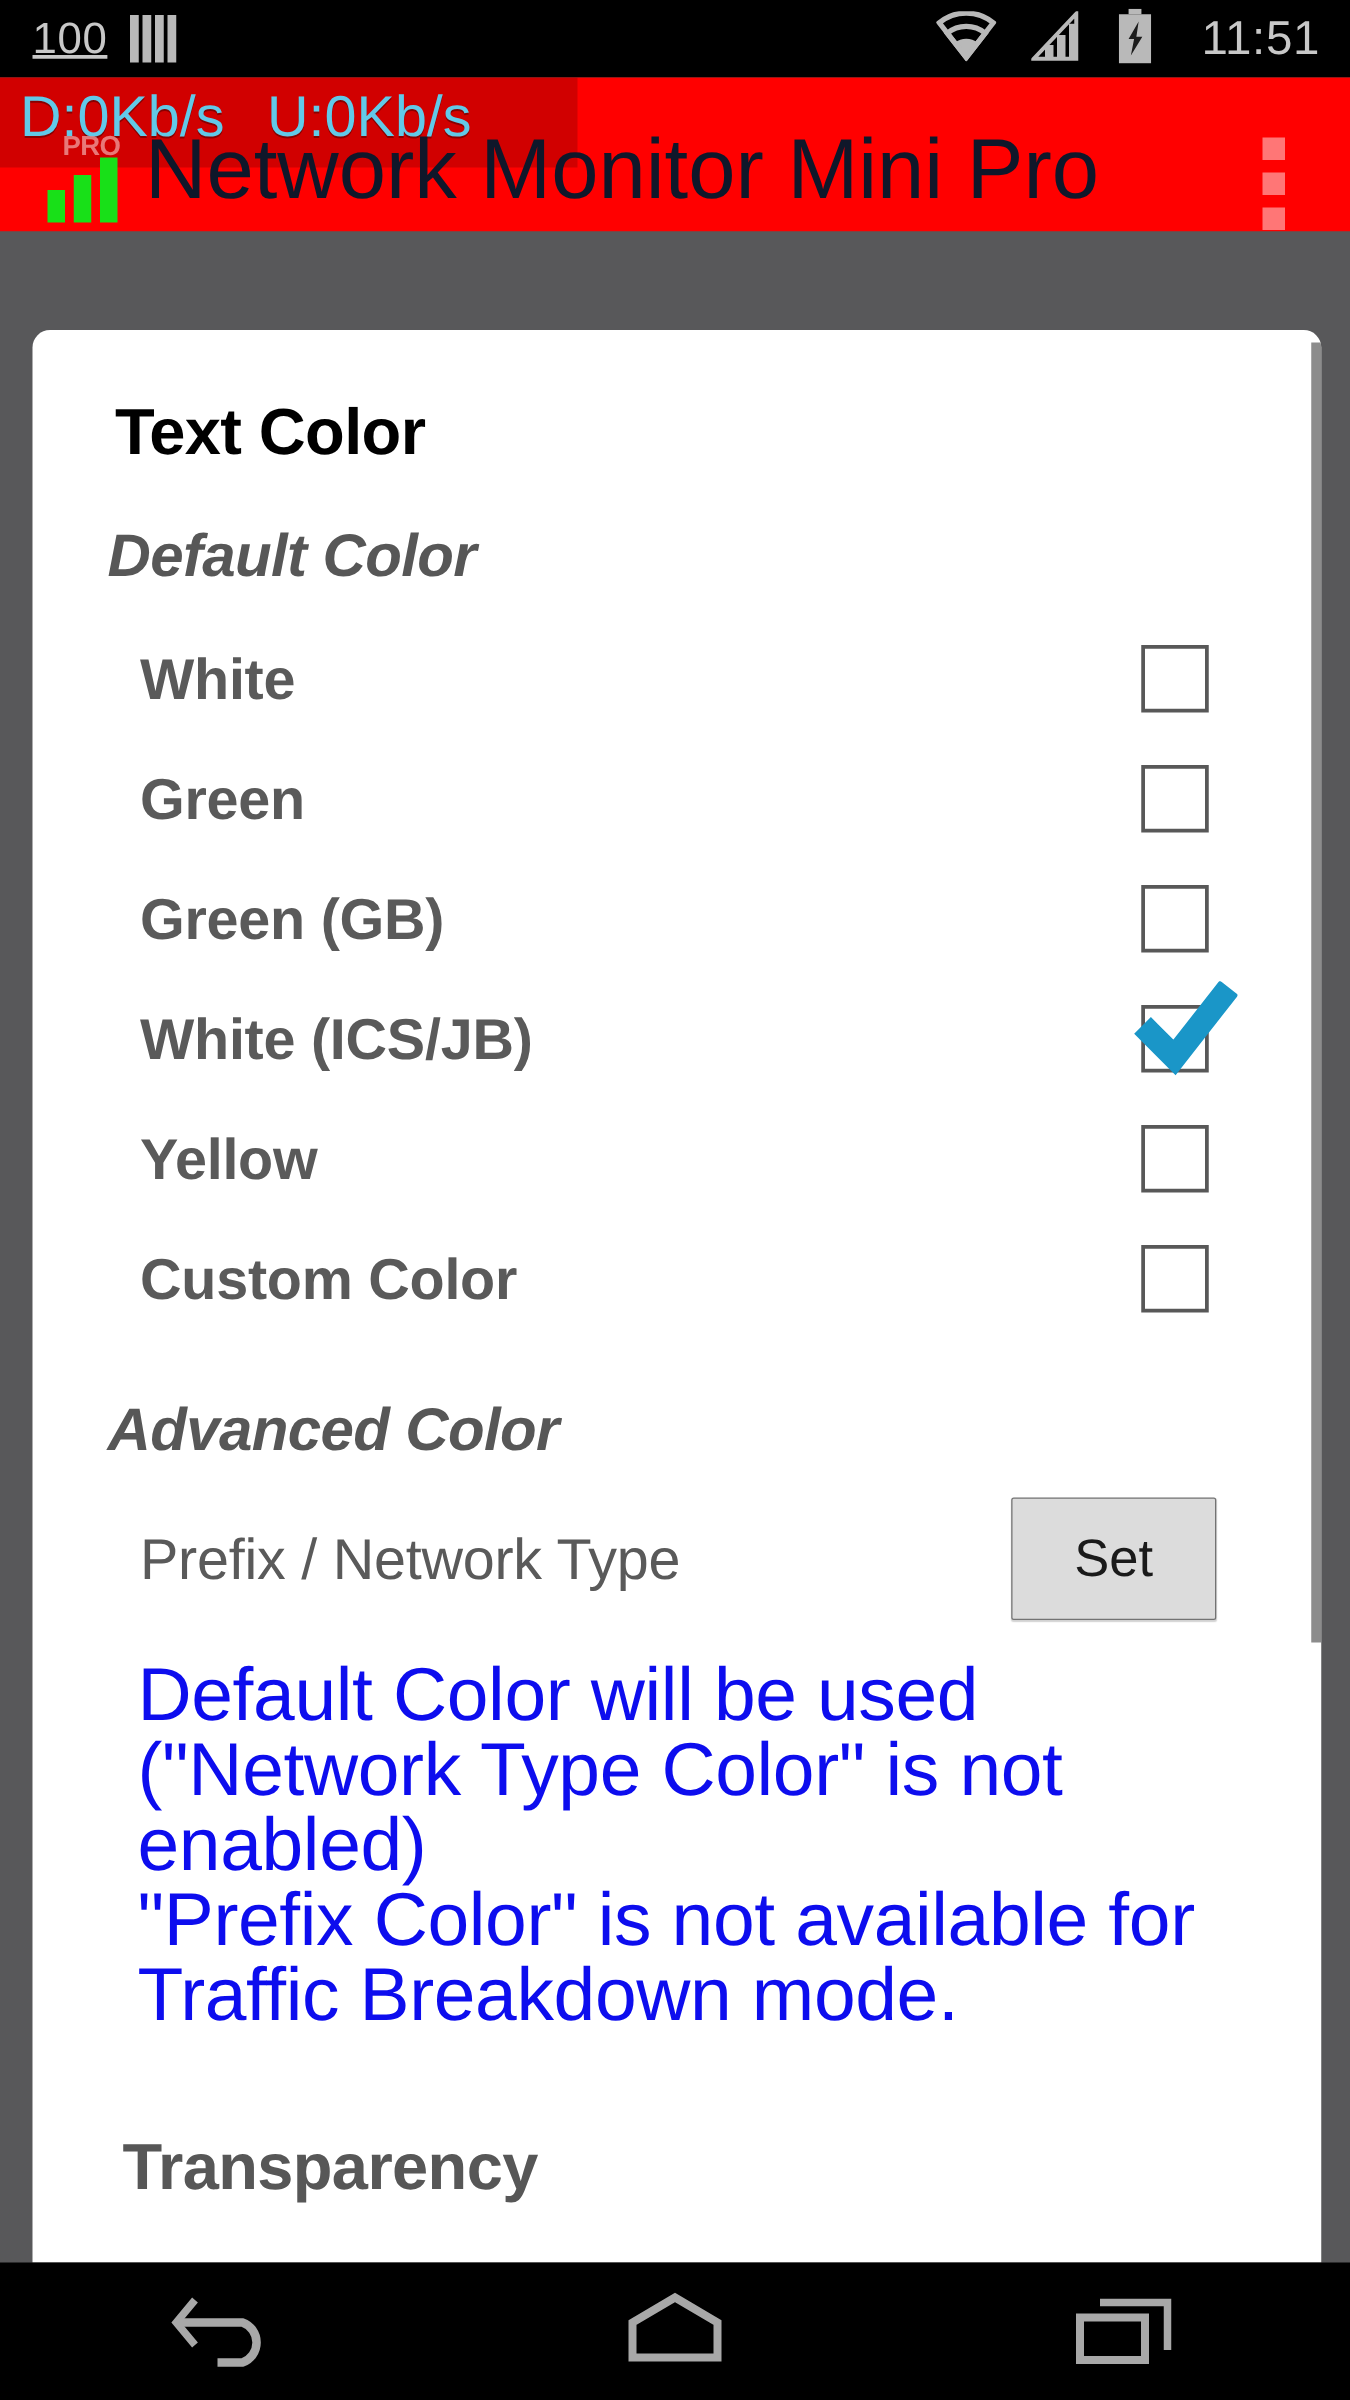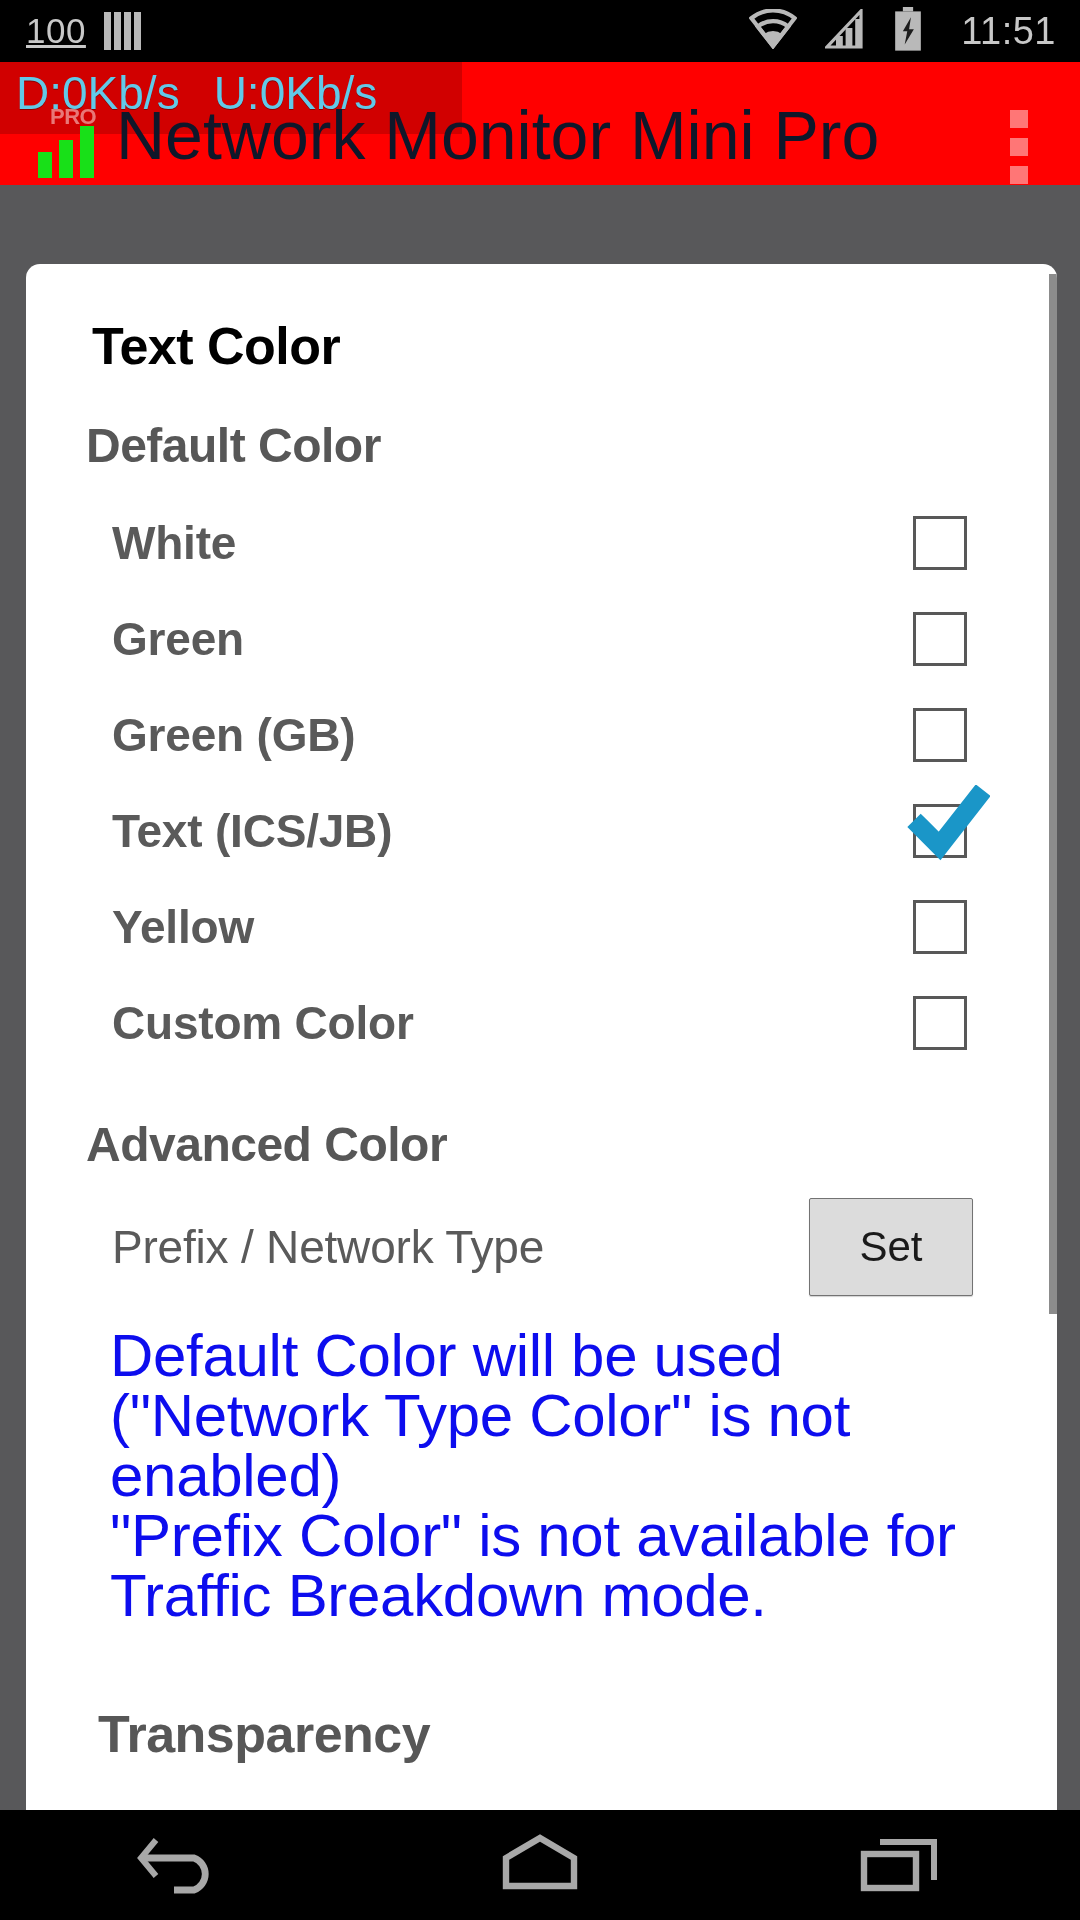--- a/index.html
+++ b/index.html
@@ -108,20 +108,21 @@
     margin: 0 0 0 66px;
     color: #000000;
     font-size: 52px; font-weight: bold;
     letter-spacing: -0.5px;
   }
   .section-head {
     margin: 42px 0 0 60px;
     color: #575757;
     font-size: 48px; font-weight: bold;
     letter-spacing: -0.5px;
+    font-style: italic;
   }
 
   .opt-list { margin-top: 22px; font-weight: bold; }
   .opt-row {
     display: flex; align-items: center;
     height: 96px;
     padding: 0 56px 0 86px;
     box-sizing: border-box;
     cursor: pointer;
   }
@@ -299,21 +300,21 @@
         </div>
 
         <div class="opt-row">
           <span class="opt-label">Green (GB)</span>
           <span class="cbox">
             
           </span>
         </div>
 
         <div class="opt-row">
-          <span class="opt-label">Text (ICS/JB)</span>
+          <span class="opt-label">White (ICS/JB)</span>
           <span class="cbox checked">
             <svg viewBox="0 0 40 40">
                 <path d="M7 20 L16 29 L34 6" fill="none" stroke="#1a96c8" stroke-width="9" stroke-linecap="square" stroke-linejoin="miter"></path>
               </svg>
           </span>
         </div>
 
         <div class="opt-row">
           <span class="opt-label">Yellow</span>
           <span class="cbox">

